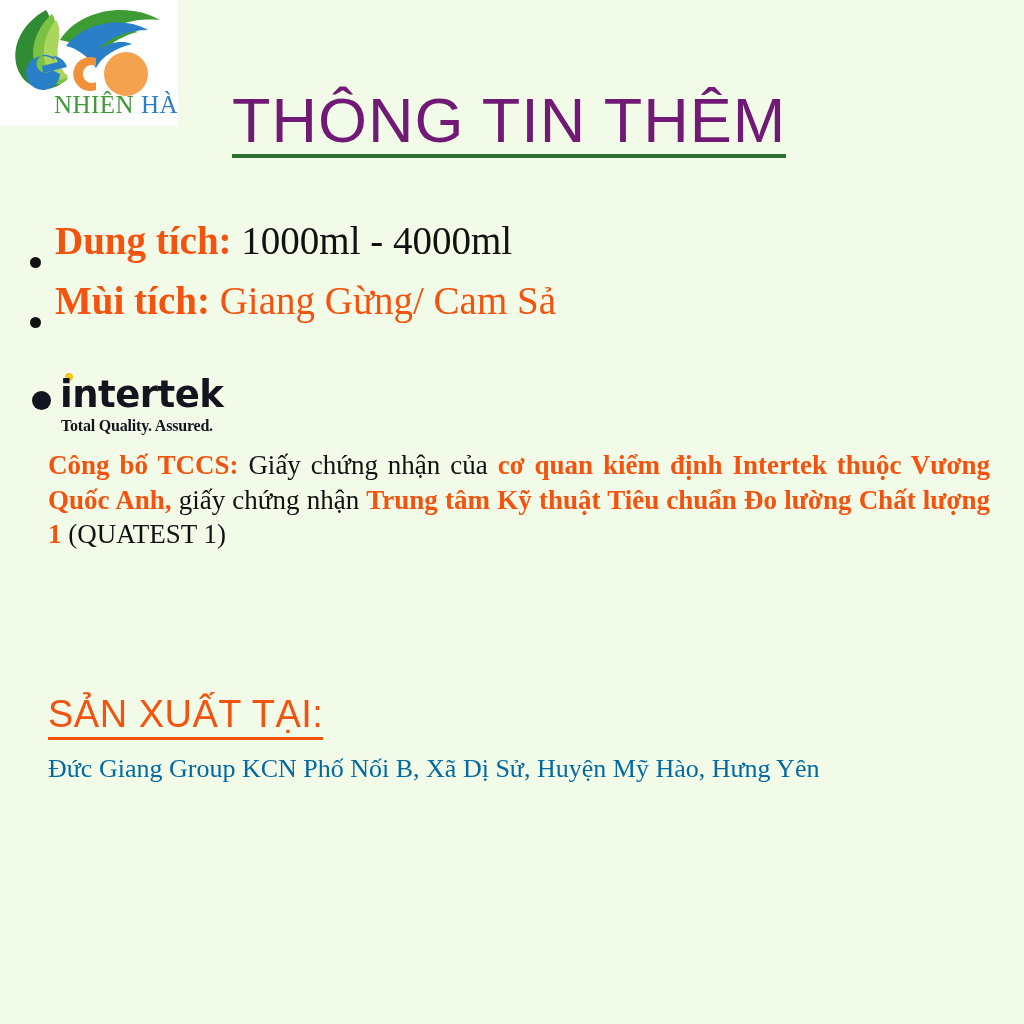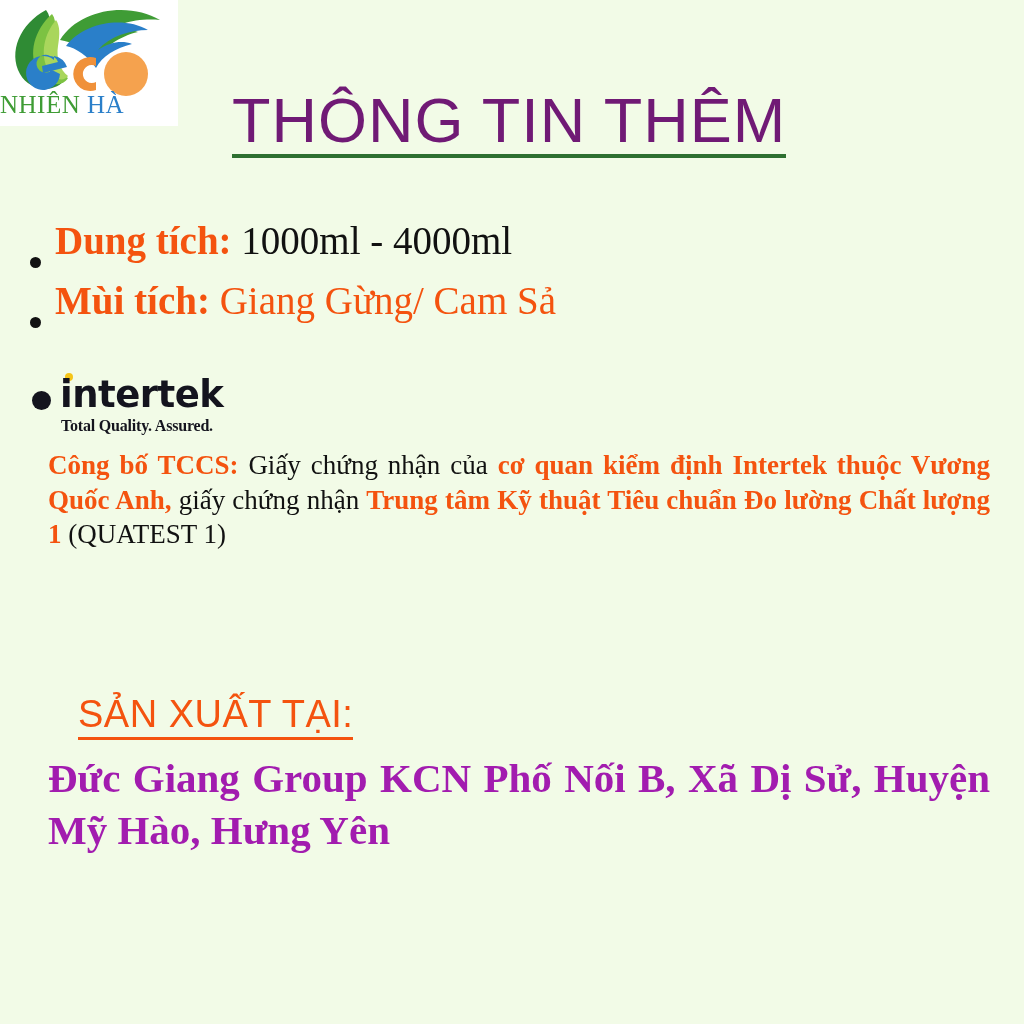--- a/index.html
+++ b/index.html
@@ -30,21 +30,21 @@
     left: 0;
     top: 0;
     width: 178px;
     height: 96px;
   }
   #logo-wordmark {
     position: absolute;
     left: 0;
     top: 92px;
     width: 178px;
-    text-align: left;
+    text-align: right;
     font-family: "Liberation Serif", serif;
     font-size: 25px;
     letter-spacing: 0.5px;
     white-space: nowrap;
     line-height: 1;
   }
   #logo-wordmark .w-green { color: #3f9c35; }
   #logo-wordmark .w-blue  { color: #2a7fc9; }
 
   
@@ -165,34 +165,32 @@
     top: 694px;
     font-family: "Liberation Sans", sans-serif;
     font-size: 38px;
     font-weight: 400;
     color: #f4530f;
     letter-spacing: 0.5px;
     white-space: nowrap;
     border-bottom: 3px solid #f4530f;
     padding-bottom: 1px;
     line-height: 1.1;
-    margin-left: 30px;
   }
   #mfg-address {
     position: absolute;
     left: 48px;
     top: 752px;
     width: 942px;
     font-family: "Liberation Serif", serif;
-    font-size: 41px;
+    font-size: 26px;
     line-height: 1.28;
-    color: #a21caf;
+    color: #0369a1;
     text-align: justify;
     text-align-last: left;
-    font-weight: bold;
   }
 </style>
 </head>
 <body>
 
 <div id="logo-box">
   <svg id="logo-mark" viewBox="0 0 178 96" xmlns="http://www.w3.org/2000/svg">
 
     <path d="M46 10 C 20 24, 8 52, 20 74 C 30 92, 56 94, 66 78 C 52 76, 42 64, 44 48 C 46 32, 54 20, 46 10 Z" fill="#2f8b34"></path>
 

